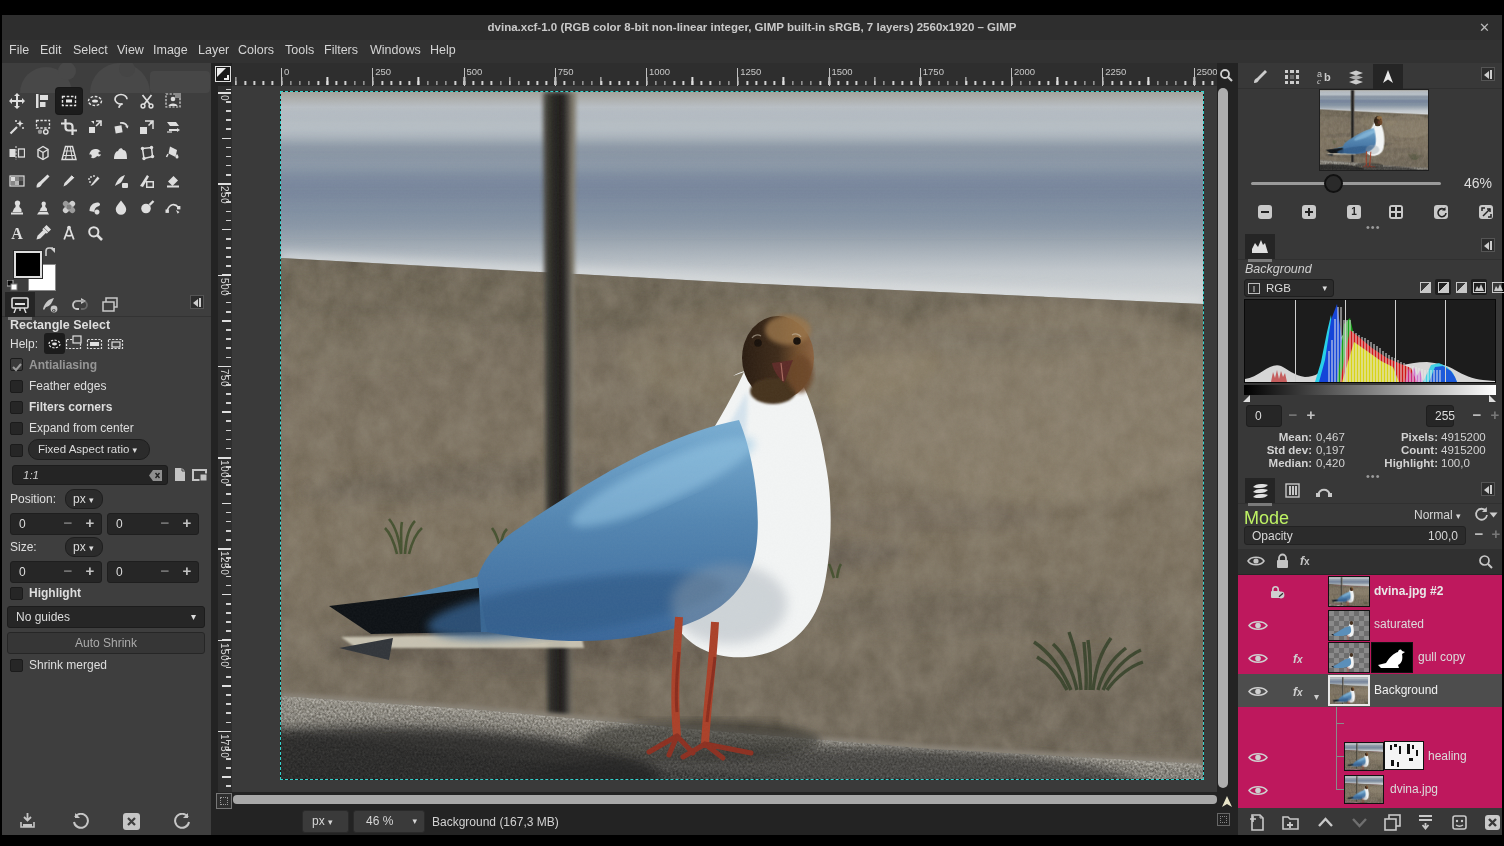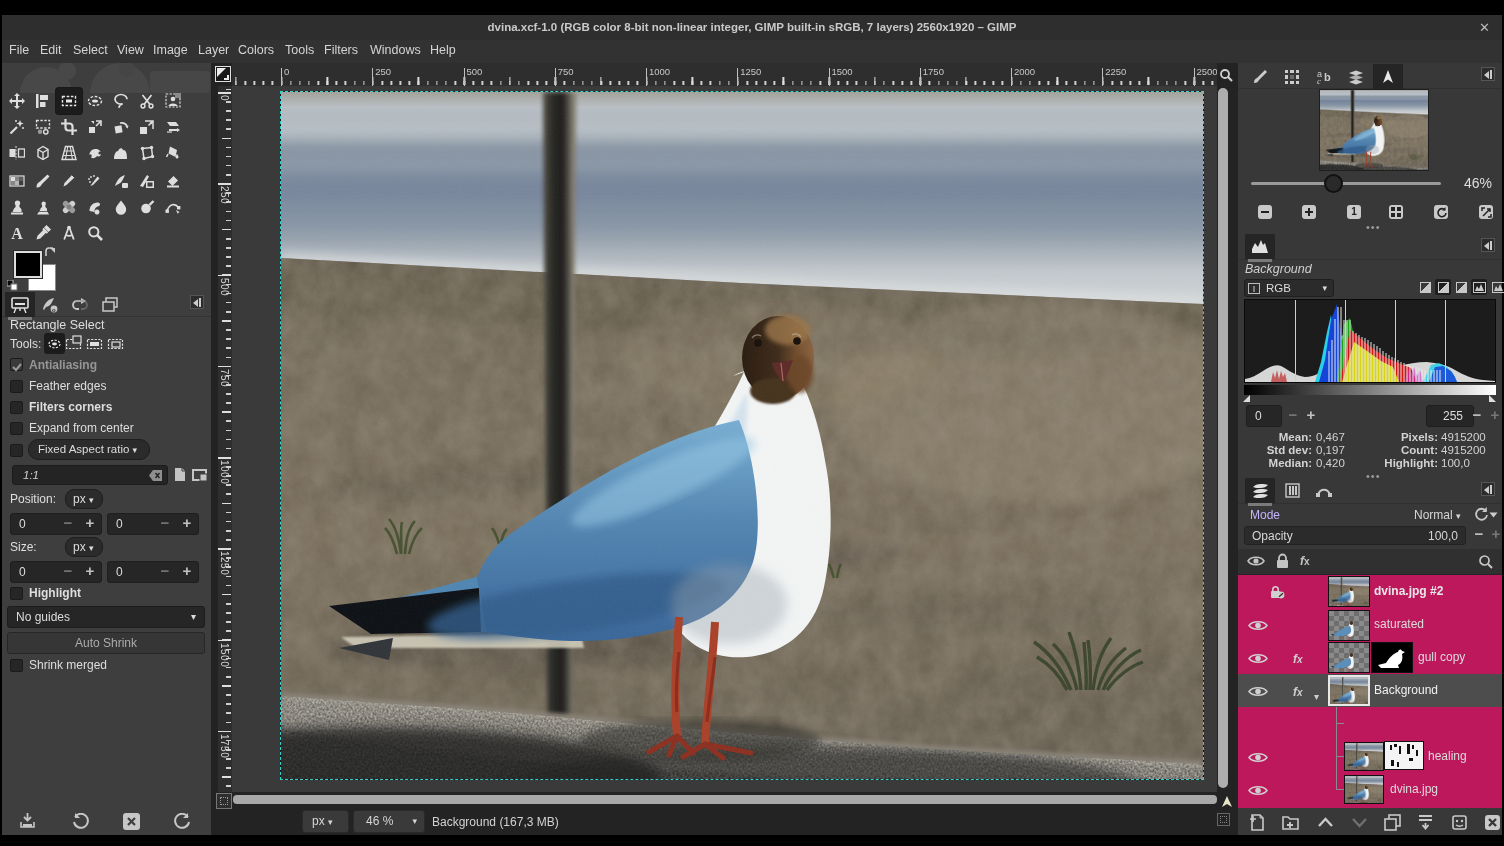--- a/index.html
+++ b/index.html
@@ -363,22 +363,22 @@
             <rect x="4" y="1" width="11" height="9" fill="none" stroke="#c8c8c8" stroke-width="1.5"></rect>
             <rect x="1" y="5" width="11" height="9" fill="#3e3e3e" stroke="#c8c8c8" stroke-width="1.5"></rect>
           </svg>
         </div>
       <div class="abs" style="left:188px;top:3px;width:14px;height:14px;background:#2c2c2c;border:1px solid #555">
           <div class="abs" style="left:2px;top:3px;width:0;height:0;border-right:5px solid #ccc;border-top:4px solid transparent;border-bottom:4px solid transparent"></div>
           <div class="abs" style="left:8px;top:2px;width:2px;height:9px;background:#ccc"></div>
         </div>
     </div>
 
-    <div class="cline" style="top:255px;font-weight:normal;font-size:12.5px">Rectangle Select</div>
-    <div class="cline" style="top:274px">Tools:</div>
+    <div class="cline" style="top:255px;font-weight:bold;font-size:12.5px">Rectangle Select</div>
+    <div class="cline" style="top:274px">Help:</div>
     <div id="moderow">
     <div class="abs" style="left:42px;top:270px;width:21px;height:21px;background:#1c1c1c;border-radius:3px;display:flex;align-items:center;justify-content:center">
           <svg width="17" height="17" viewBox="0 0 17 17">
             <ellipse cx="8.5" cy="9" rx="5.5" ry="3.8" fill="none" stroke="#e0e0e0" stroke-width="1.2" stroke-dasharray="2.2 1.4"></ellipse>
             <ellipse cx="8.5" cy="9" rx="2.5" ry="1.4" fill="#e0e0e0"></ellipse>
           </svg>
         </div>
     <div class="abs" style="left:63px;top:272px;width:17px;height:17px"><svg width="17" height="17" viewBox="0 0 17 17">
             <rect x="1.5" y="4.5" width="14" height="9" fill="none" stroke="#e0e0e0" stroke-width="1.2" stroke-dasharray="2.2 1.4"></rect>
             <rect x="8" y="1" width="8" height="7" fill="#3e3e3e" stroke="#e0e0e0" stroke-width="1.2"></rect>
@@ -768,21 +768,21 @@
       <div class="abs" style="left:40%;top:0;width:1px;height:100%;background:#cfcfcf"></div>
       <div class="abs" style="left:60%;top:0;width:1px;height:100%;background:#cfcfcf"></div>
       <div class="abs" style="left:80%;top:0;width:1px;height:100%;background:#cfcfcf"></div>
     </div>
     <div class="abs" style="left:6px;top:322px;width:252px;height:10px;background:linear-gradient(90deg,#000,#fff)"></div>
     <div class="abs" style="left:5px;top:332px;width:0;height:0;border-left:7px solid transparent;border-bottom:7px solid #ddd"></div>
     <div class="abs" style="left:251px;top:332px;width:0;height:0;border-right:7px solid transparent;border-bottom:7px solid #ddd"></div>
     <div class="spin" style="left:8px;top:342px;width:36px;line-height:20px;padding-left:8px;height:22px">0</div>
     <div class="sbtn" style="left:44px;top:342px;color:#777">−</div>
       <div class="sbtn" style="left:62px;top:342px">+</div>
-    <div class="spin" style="left:188px;top:342px;width:48px;line-height:20px;padding-left:16px;height:22px">255</div>
+    <div class="spin" style="left:188px;top:342px;width:28px;line-height:20px;padding-left:8px;height:22px">255</div>
     <div class="sbtn" style="left:228px;top:342px">−</div>
       <div class="sbtn" style="left:246px;top:342px;color:#777">+</div>
     <div id="stats" style="position:absolute;top:368px;left:0;width:264px;color:#d2d2d2;font-size:11.5px">
       <div style="position:absolute;left:14px;top:0;width:60px;text-align:right;font-weight:bold">Mean:</div>
         <div style="position:absolute;left:78px;top:0">0,467</div>
       <div style="position:absolute;left:14px;top:13px;width:60px;text-align:right;font-weight:bold">Std dev:</div>
         <div style="position:absolute;left:78px;top:13px">0,197</div>
       <div style="position:absolute;left:14px;top:26px;width:60px;text-align:right;font-weight:bold">Median:</div>
         <div style="position:absolute;left:78px;top:26px">0,420</div>
       <div style="position:absolute;left:118px;top:0;width:82px;text-align:right;font-weight:bold">Pixels:</div>
@@ -818,21 +818,21 @@
             <rect x="1" y="9" width="4" height="4" fill="#c8c8c8"></rect>
             <rect x="13" y="9" width="4" height="4" fill="#c8c8c8"></rect>
           </svg>
         </div>
       <div class="abs" style="left:243px;top:5px;width:14px;height:14px;background:#2c2c2c;border:1px solid #555">
           <div class="abs" style="left:2px;top:3px;width:0;height:0;border-right:5px solid #ccc;border-top:4px solid transparent;border-bottom:4px solid transparent"></div>
           <div class="abs" style="left:8px;top:2px;width:2px;height:9px;background:#ccc"></div>
         </div>
     </div>
 
-    <div class="abs" style="left:12px;top:445px;color:#c4b5fd;font-size:12px">Mode</div>
+    <div class="abs" style="left:6px;top:445px;color:#bef264;font-size:18px">Mode</div>
     <div class="abs" style="left:176px;top:445px;color:#d6d6d6;font-size:12px">Normal <span style="font-size:9px">▾</span></div>
     <svg class="abs" style="left:236px;top:444px" width="15" height="15" viewBox="0 0 15 15">
         <path d="M12 4a5.5 5.5 0 1 0 1 4" fill="none" stroke="#c8c8c8" stroke-width="1.8"></path>
         <path d="M12.8 0v5H8z" fill="#c8c8c8"></path>
       </svg>
     <div class="abs" style="left:253px;top:448px;width:0;height:0;border-top:4px solid transparent;border-bottom:4px solid transparent;border-left:5px solid #ccc;transform:rotate(90deg)"></div>
     <div class="abs" style="left:6px;top:463px;width:222px;height:19px;background:#2b2b2b;border:1px solid #222;border-radius:3px">
       <span style="position:absolute;left:7px;top:2px;color:#d6d6d6;font-size:12px">Opacity</span>
       <span style="position:absolute;right:7px;top:2px;color:#d6d6d6;font-size:12px">100,0</span>
     </div>

